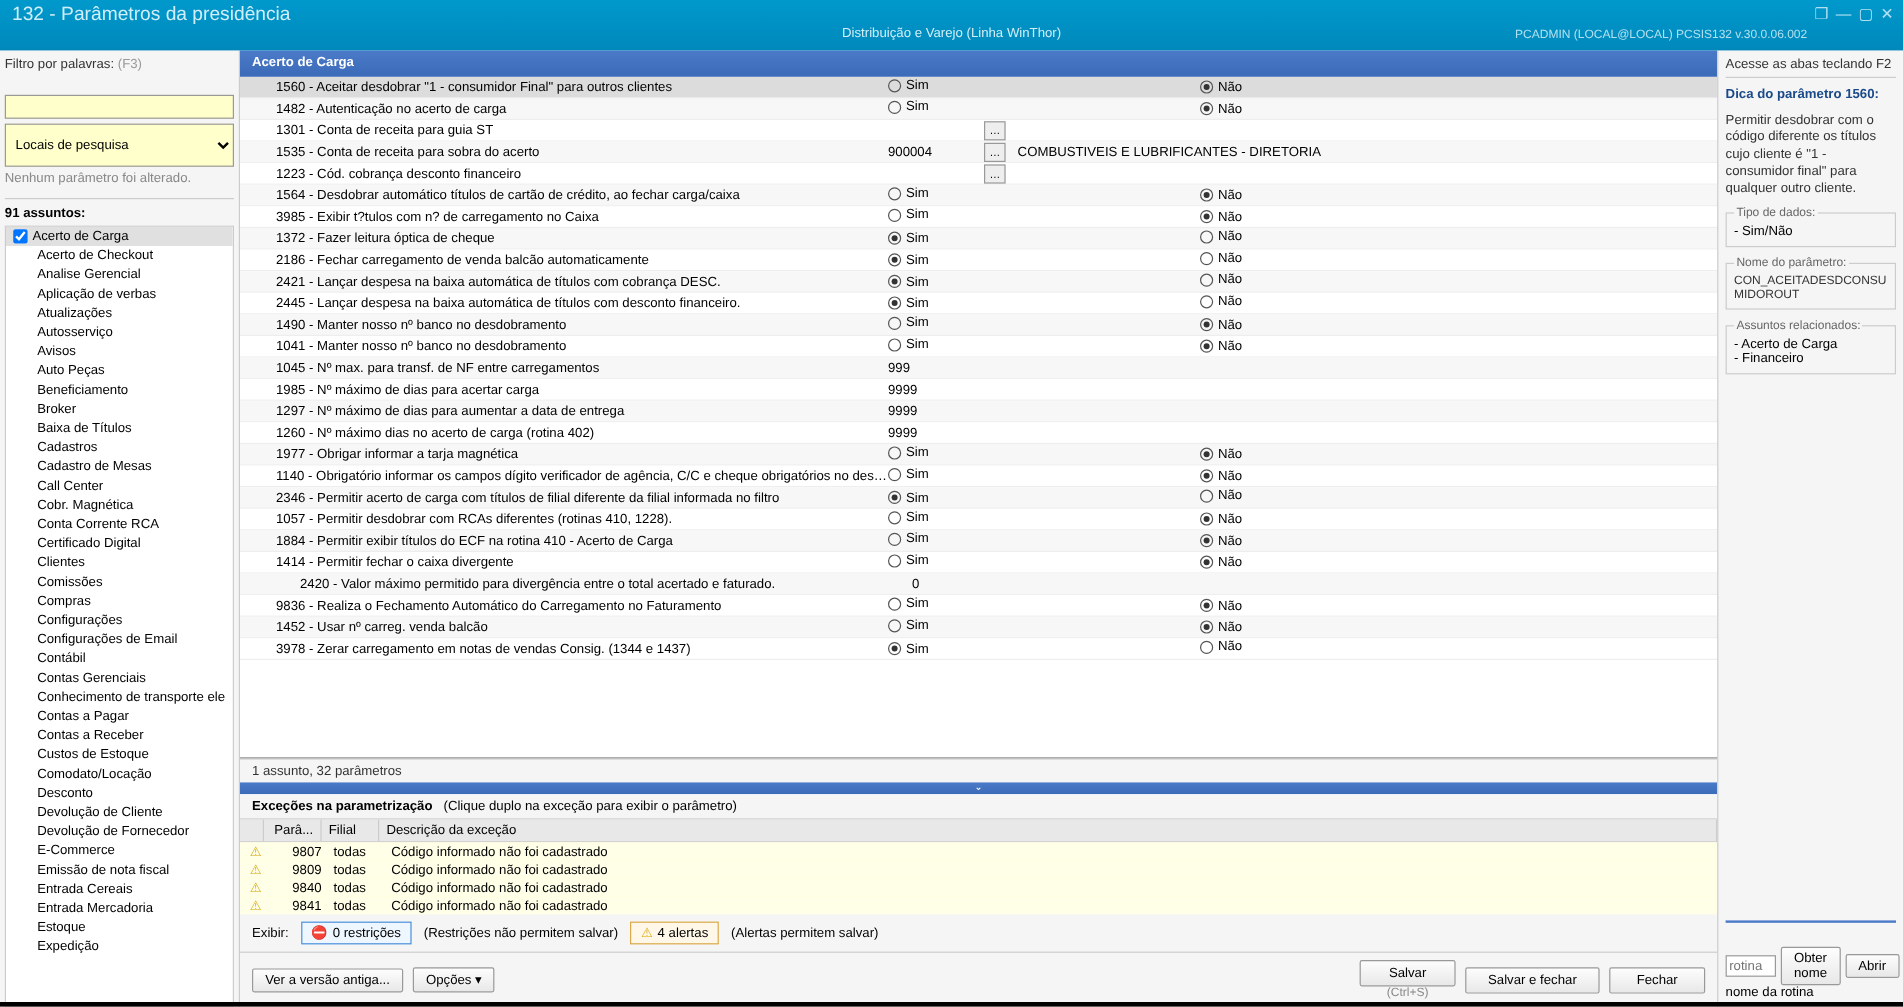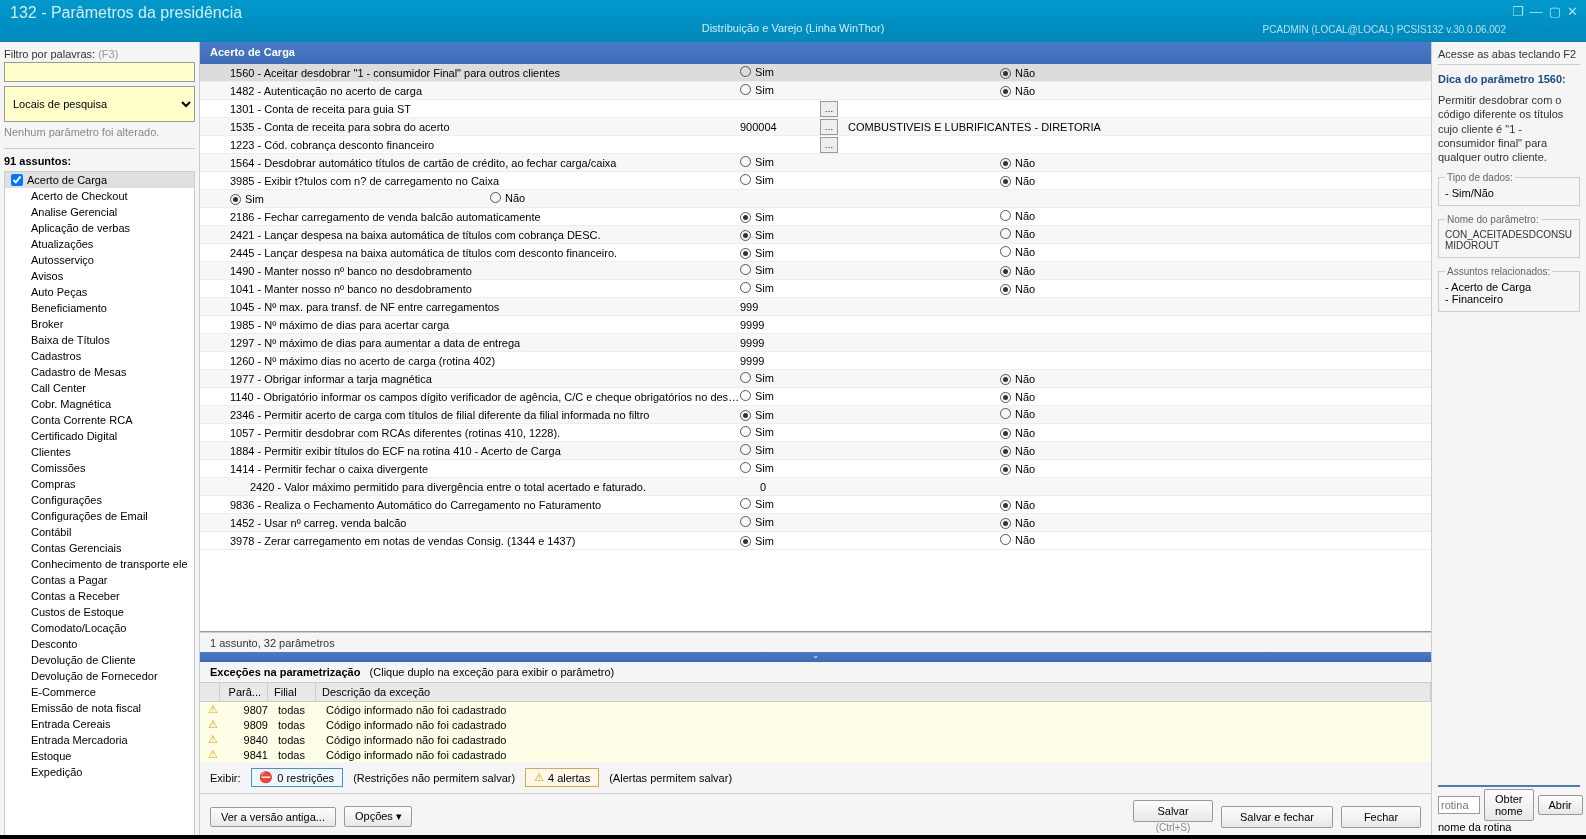--- a/index.html
+++ b/index.html
@@ -8,21 +8,21 @@
 .titlebar { background: linear-gradient(to bottom, #0099cc, #0088bb); color: #fff; height: 42px; padding: 0 10px; position: relative; }
 .titlebar .title { font-size: 16px; color: #d0eef7; padding-top: 4px; }
 .titlebar .subtitle { font-size: 11px; color: #d0eef7; text-align: center; }
 .titlebar .right-info { position: absolute; right: 80px; top: 24px; color: #b0e0f0; font-size: 10px; }
 .titlebar .win-controls { position: absolute; right: 8px; top: 4px; display: flex; gap: 6px; }
 .titlebar .win-controls span { color: #b0e0f0; font-size: 13px; cursor: pointer; }
 
 .main-layout { display: flex; height: calc(100% - 42px); }
 
 .left-panel { width: 200px; background: #f5f5f5; border-right: 1px solid #ccc; display: flex; flex-direction: column; padding: 6px 4px 0 4px; }
-.filter-label { font-size: 11px; color: #333; margin-bottom: 2px; }
+.filter-label { font-size: 11px; color: #333; margin-bottom: 19px; }
 .filter-label .kbd { color: #999; }
 .filter-input { width: 100%; background: #ffffcc; border: 1px solid #999; height: 20px; padding: 1px 4px 1px 18px; margin-bottom: 4px; position: relative; }
 .filter-box { position: relative; }
 .filter-box .lupa { position: absolute; left: 4px; top: 3px; font-size: 12px; color: #888; }
 .locais { width: 100%; background: #ffffcc; border: 1px solid #999; height: 36px; padding: 2px 4px; margin-bottom: 4px; }
 .no-change { color: #888; font-size: 11px; margin-bottom: 10px; }
 .subjects-label { font-size: 11px; font-weight: bold; border-top: 1px solid #ccc; padding-top: 6px; margin-bottom: 4px; }
 .subjects-list { flex: 1; overflow-y: scroll; border: 1px solid #ccc; background: #fff; }
 .subjects-list .item { padding: 1px 4px 1px 6px; cursor: pointer; display: flex; align-items: center; gap: 4px; line-height: 14px; }
 .subjects-list .item.selected { background: #e0e0e0; }
@@ -80,21 +80,21 @@
 .btn { border: 1px solid #999; background: linear-gradient(to bottom, #fdfdfd, #e8e8e8); padding: 4px 18px; cursor: pointer; border-radius: 2px; min-width: 80px; text-align: center; }
 .btn.small { padding: 3px 10px; min-width: auto; }
 
 .right-panel { width: 155px; background: #f5f5f5; border-left: 1px solid #ccc; padding: 6px; display: flex; flex-direction: column; gap: 8px; }
 .right-panel .hint { color: #333; }
 .right-panel .title { font-weight: bold; color: #1a4a8a; }
 .right-panel .desc { color: #333; line-height: 1.3; }
 .right-panel fieldset { border: 1px solid #ccc; padding: 4px 6px 6px 6px; }
 .right-panel legend { color: #666; font-size: 10px; padding: 0 2px; }
 .right-panel .param-name { color: #333; word-break: break-all; font-size: 10px; }
-.right-rotina { display: flex; gap: 4px; align-items: center; margin-top: auto; border-top: 2px solid #4a7ac8; padding-top: 2px; }
+.right-rotina { display: flex; gap: 4px; align-items: center; margin-top: auto; border-top: 2px solid #4a7ac8; padding-top: 20px; }
 .right-rotina input { width: 42px; border: 1px solid #999; padding: 2px; }
 .taskbar { position: absolute; bottom: 0; left: 0; right: 0; height: 4px; background: #000; }
 </style>
 </head>
 <body>
 
 <div class="titlebar">
   <div class="title">132 - Parâmetros da presidência</div>
   <div class="subtitle">Distribuição e Varejo (Linha WinThor)</div>
   <div class="right-info">PCADMIN (LOCAL@LOCAL)   PCSIS132  v.30.0.06.002</div>
@@ -312,20 +312,21 @@
             <div class="param-desc">1564 - Desdobrar automático títulos de cartão de crédito, ao fechar carga/caixa</div>
             <div class="sim-col"><span class="radio"><span class="radio-dot"></span>Sim</span></div>
             <div class="nao-col"><span class="radio"><span class="radio-dot on"></span>Não</span></div>
           </div>
           <div class="param-row">
             <div class="param-desc">3985 - Exibir t?tulos com n? de carregamento no Caixa</div>
             <div class="sim-col"><span class="radio"><span class="radio-dot"></span>Sim</span></div>
             <div class="nao-col"><span class="radio"><span class="radio-dot on"></span>Não</span></div>
           </div>
           <div class="param-row">
+            <div class="param-desc">1372 - Fazer leitura óptica de cheque</div>
             <div class="sim-col"><span class="radio"><span class="radio-dot on"></span>Sim</span></div>
             <div class="nao-col"><span class="radio"><span class="radio-dot"></span>Não</span></div>
           </div>
           <div class="param-row">
             <div class="param-desc">2186 - Fechar carregamento de venda balcão automaticamente</div>
             <div class="sim-col"><span class="radio"><span class="radio-dot on"></span>Sim</span></div>
             <div class="nao-col"><span class="radio"><span class="radio-dot"></span>Não</span></div>
           </div>
           <div class="param-row">
             <div class="param-desc">2421 - Lançar despesa na baixa automática de títulos com cobrança DESC.</div>

